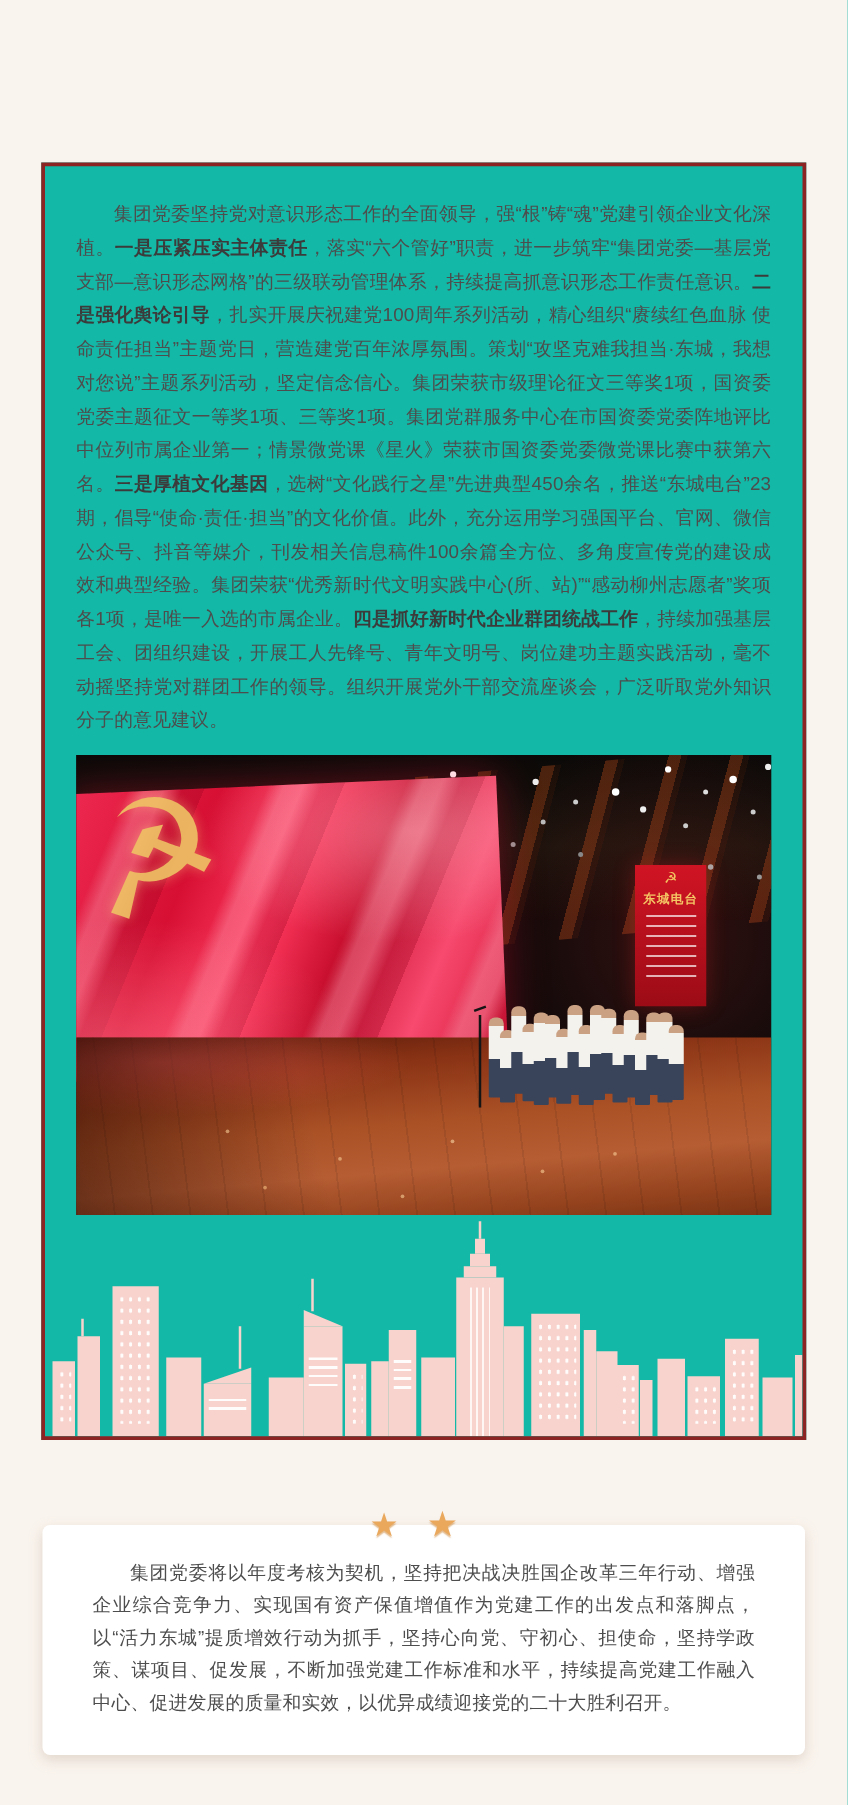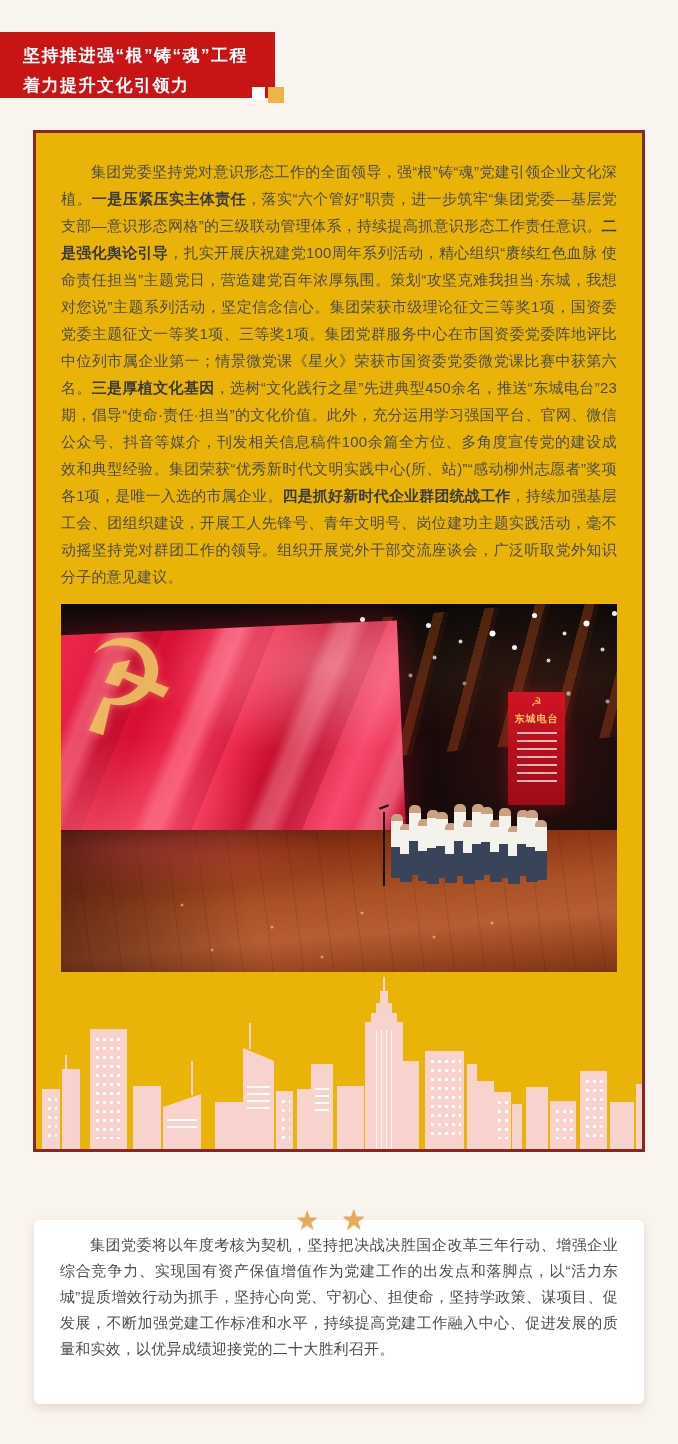--- a/index.html
+++ b/index.html
@@ -7,21 +7,21 @@
   .page{position:relative;width:678px;height:1444px;background:#faf4ee;overflow:hidden;margin:0 auto;}
 
   
   .title-banner{position:absolute;left:0;top:32px;width:275px;height:66px;background:#c81414;
     box-sizing:border-box;padding:9px 0 0 23px;color:#fff;font-weight:bold;font-size:17px;
     line-height:30px;letter-spacing:1.5px;}
   .sq-white{position:absolute;right:10px;bottom:-2px;width:13px;height:13px;background:#fff;}
   .sq-gold{position:absolute;right:-9px;bottom:-5px;width:16px;height:16px;background:#f0b24a;}
 
   
-  .article-card{position:absolute;left:33px;top:130px;width:612px;height:1022px;background:#eab308;
+  .article-card{position:absolute;left:33px;top:130px;width:612px;height:1022px;background:#14b8a6;
     border:3px solid #8d2424;box-sizing:border-box;overflow:hidden;}
   .article-paragraph{margin:25px 25px 6px 25px;font-size:15px;line-height:27px;color:#4d4d4d;
     text-align:justify;text-indent:2em;letter-spacing:.2px;}
   .seg-bold{font-weight:bold;color:#3b3b3b;}
 
   
   .photo{position:relative;margin:14px 0 0 25px;width:556px;height:368px;background:#0a0808;overflow:hidden;}
   .ph-ceiling{position:absolute;left:0;top:0;right:0;height:132px;
     background:linear-gradient(180deg,#0b0908 0%,#17120c 55%,#0a0706 100%);}
   .ph-beams{position:absolute;right:-10px;top:-8px;width:330px;height:140px;opacity:.85;
@@ -82,34 +82,28 @@
     background:repeating-linear-gradient(to right,rgba(255,255,255,.8) 0 1.5px,transparent 1.5px 5px);}
 
   
   .stars-row{position:absolute;left:0;top:1203px;width:678px;text-align:center;z-index:5;
     transform:translateX(-8px);color:#e9a85c;}
   .star{display:inline-block;margin:0 9px;text-shadow:0 1px 1px rgba(200,120,30,.5);}
   .star-1{font-size:26px;}
   .star-2{font-size:28px;}
   .summary-card{position:absolute;left:34px;top:1220px;width:610px;height:184px;background:#fff;
     border-radius:6px;box-shadow:0 4px 10px rgba(180,160,140,.35);box-sizing:border-box;overflow:hidden;}
-  .summary-paragraph{margin:0;padding:12px 26px;font-size:15px;line-height:26px;color:#4d4d4d;
+  .summary-paragraph{margin:14px;padding:12px 26px;font-size:15px;line-height:26px;color:#4d4d4d;
     text-align:justify;text-indent:2em;letter-spacing:.2px;}
 </style>
 </head>
 <body>
 
 <div class="page">
 
-  <div class="title-banner">
-    <div>坚持推进强“根”铸“魂”工程</div>
-    <div>着力提升文化引领力</div>
-    <span class="sq-white"></span>
-    <span class="sq-gold"></span>
-  </div>
 
   <div class="article-card">
     <p class="article-paragraph"><span>集团党委坚持党对意识形态工作的全面领导，强“根”铸“魂”党建引领企业文化深植。</span><span class="seg-bold">一是压紧压实主体责任</span><span>，落实“六个管好”职责，进一步筑牢“集团党委—基层党支部—意识形态网格”的三级联动管理体系，持续提高抓意识形态工作责任意识。</span><span class="seg-bold">二是强化舆论引导</span><span>，扎实开展庆祝建党100周年系列活动，精心组织“赓续红色血脉 使命责任担当”主题党日，营造建党百年浓厚氛围。策划“攻坚克难我担当·东城，我想对您说”主题系列活动，坚定信念信心。集团荣获市级理论征文三等奖1项，国资委党委主题征文一等奖1项、三等奖1项。集团党群服务中心在市国资委党委阵地评比中位列市属企业第一；情景微党课《星火》荣获市国资委党委微党课比赛中获第六名。</span><span class="seg-bold">三是厚植文化基因</span><span>，选树“文化践行之星”先进典型450余名，推送“东城电台”23期，倡导“使命·责任·担当”的文化价值。此外，充分运用学习强国平台、官网、微信公众号、抖音等媒介，刊发相关信息稿件100余篇全方位、多角度宣传党的建设成效和典型经验。集团荣获“优秀新时代文明实践中心(所、站)”“感动柳州志愿者”奖项各1项，是唯一入选的市属企业。</span><span class="seg-bold">四是抓好新时代企业群团统战工作</span><span>，持续加强基层工会、团组织建设，开展工人先锋号、青年文明号、岗位建功主题实践活动，毫不动摇坚持党对群团工作的领导。组织开展党外干部交流座谈会，广泛听取党外知识分子的意见建议。</span></p>
 
     <div class="photo">
       <div class="ph-ceiling"></div>
       <div class="ph-beams"></div>
       <div class="ph-glow"></div>
       <div class="ph-lights"></div>
       <div class="ph-screen">

